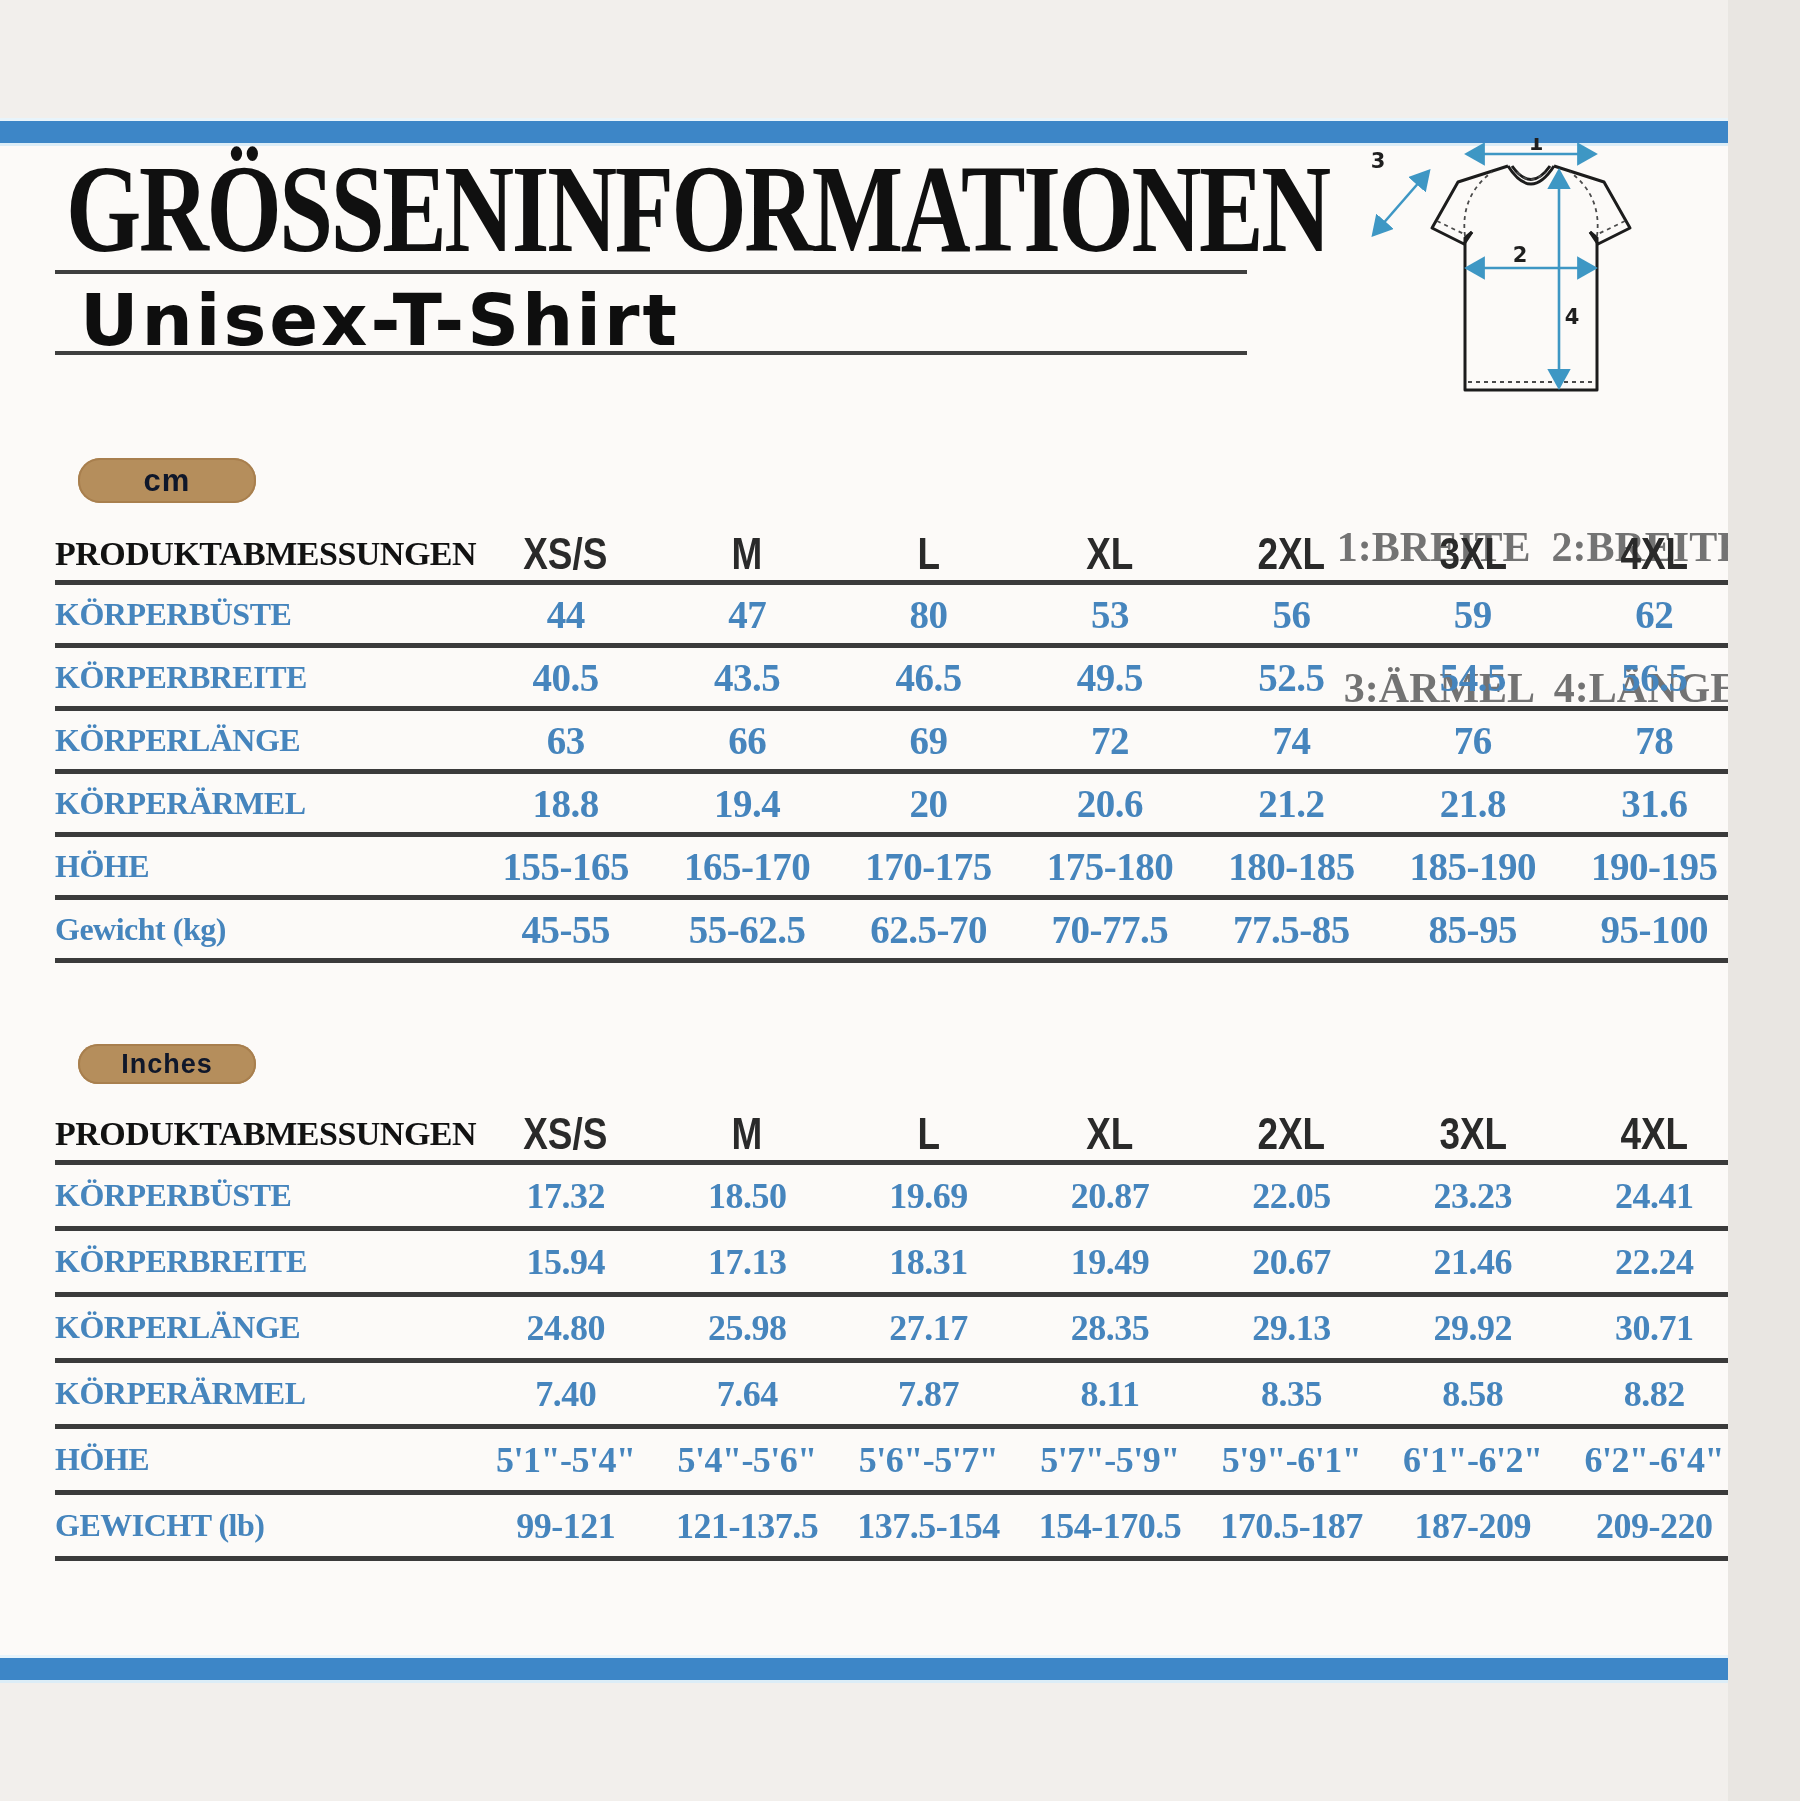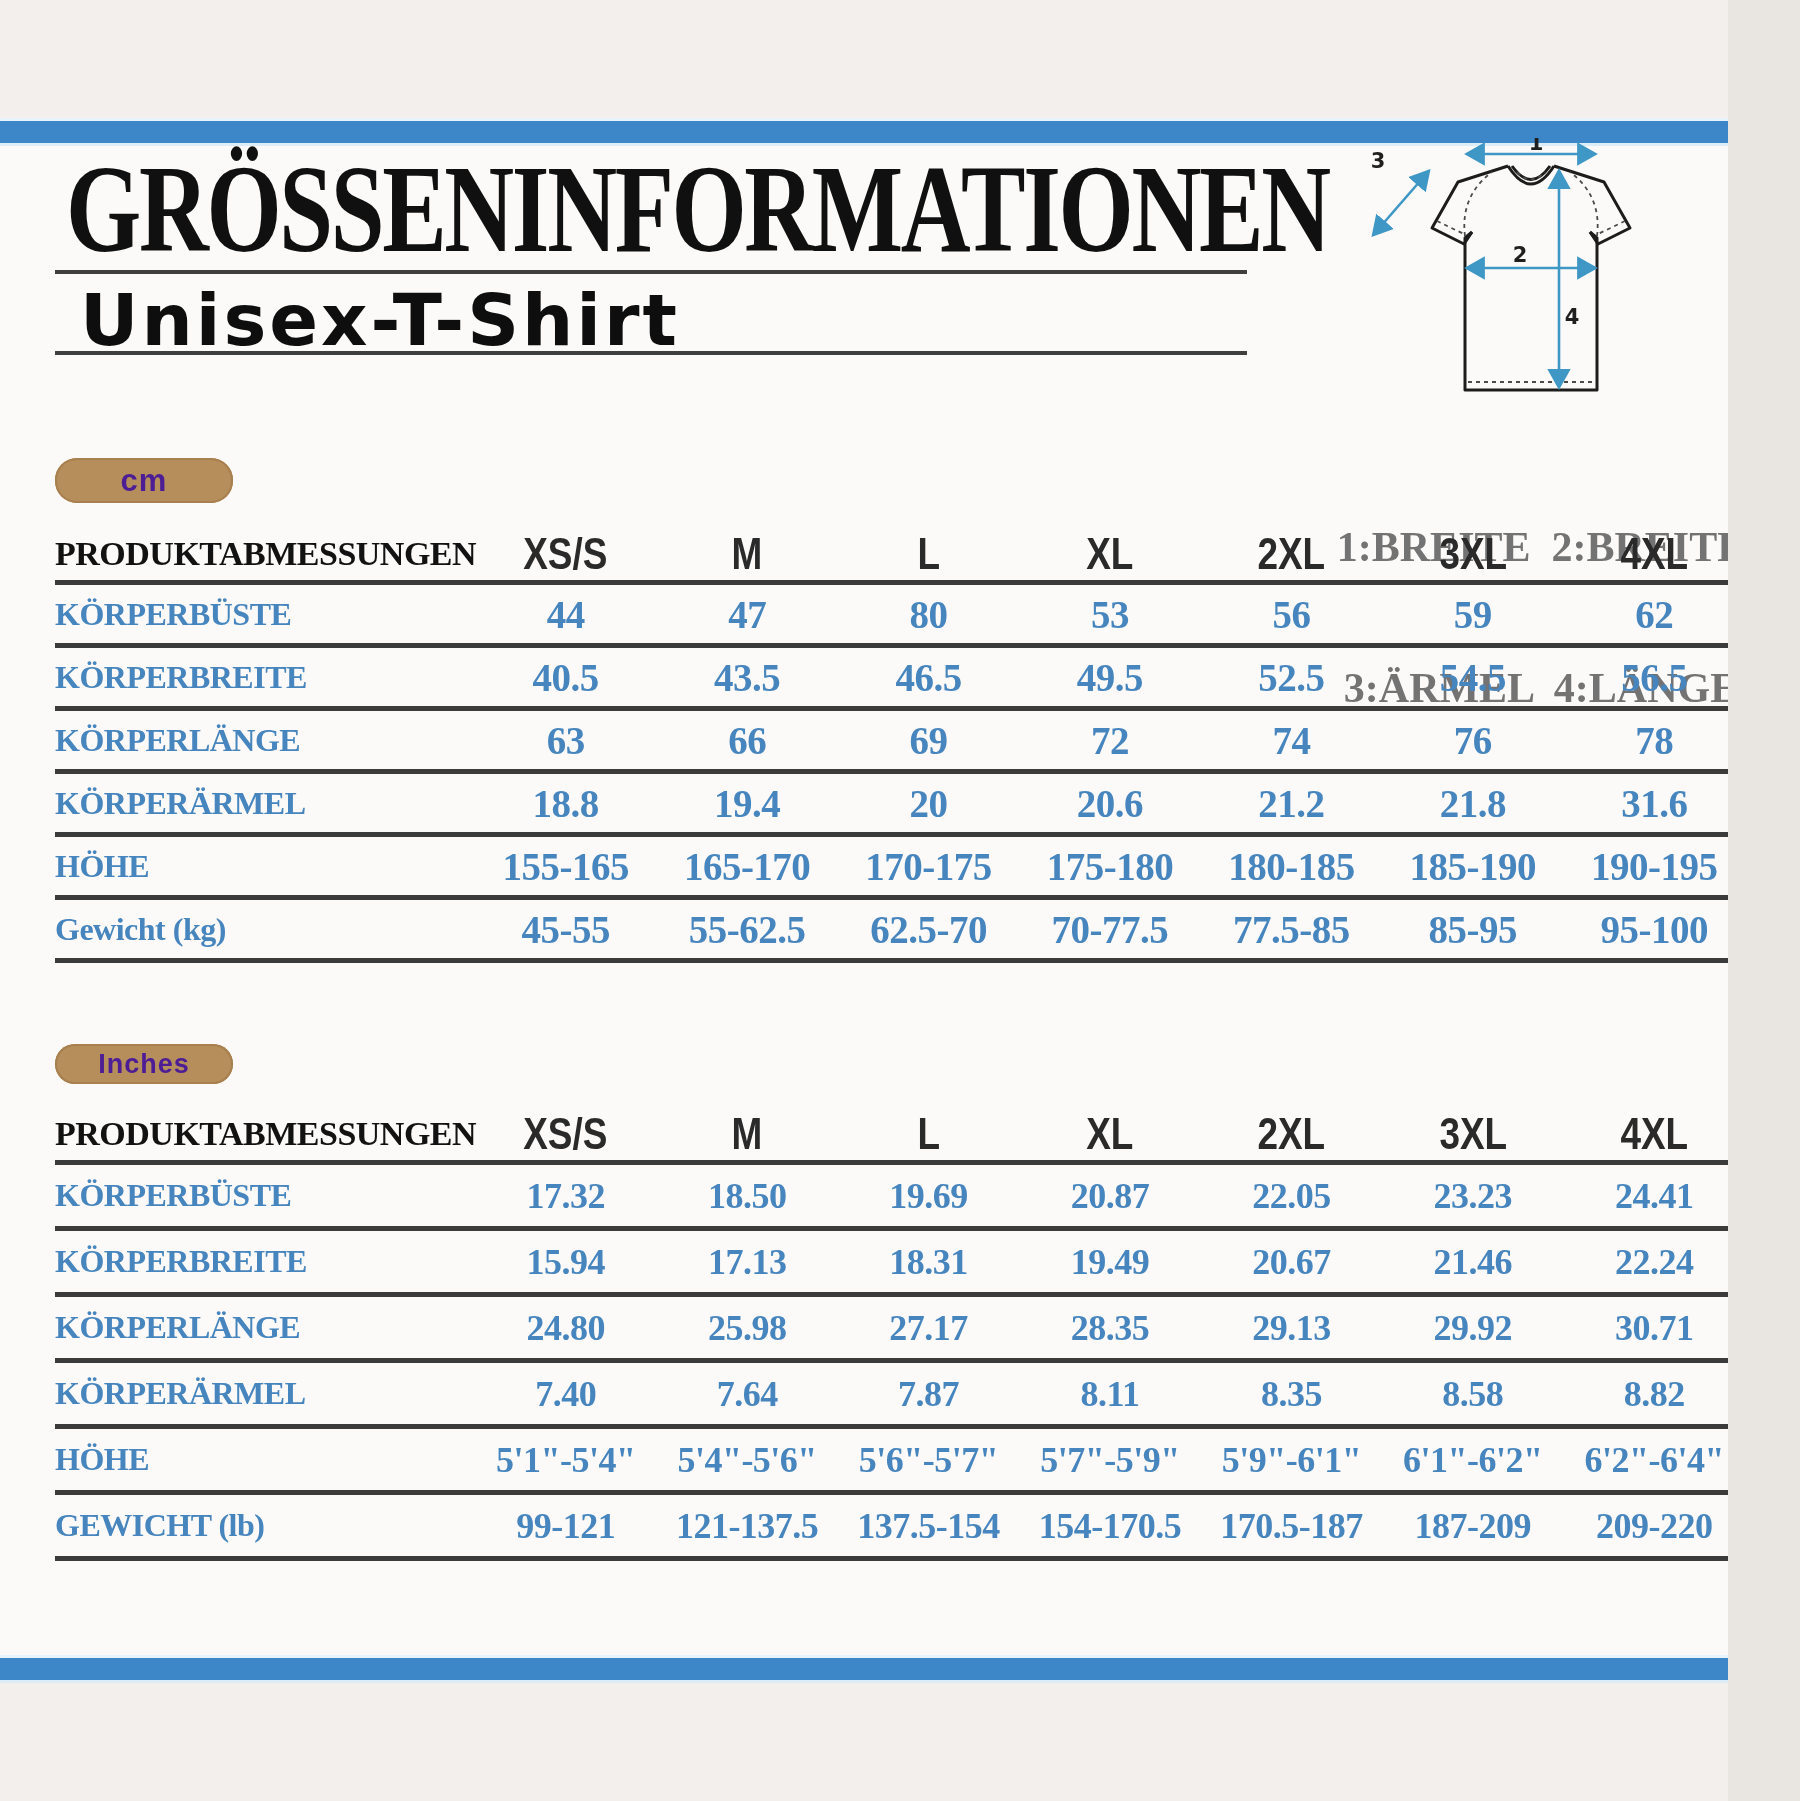--- a/index.html
+++ b/index.html
@@ -12,21 +12,21 @@
   .title{position:absolute;left:66px;top:148px;font-size:124px;font-weight:bold;color:#101010;
          line-height:1.0;letter-spacing:-3px;transform:scaleX(0.78);transform-origin:left top;white-space:nowrap;}
   .rule{position:absolute;left:55px;width:1192px;height:4px;background:#3f3f3f;}
   .subtitle{position:absolute;left:80px;top:278px;font-family:"DejaVu Sans",sans-serif;font-weight:bold;
             font-size:72px;color:#0e0e0e;letter-spacing:3px;white-space:nowrap;}
   
   #diagram{position:absolute;left:1340px;top:138px;}
   .legend{position:absolute;left:1331px;top:430px;width:420px;text-align:center;color:#737373;
           font-weight:bold;font-size:42px;line-height:1.12;white-space:pre;}
   
-  .badge{position:absolute;left:55px;border-radius:22px;background:var(--tan);color:#4c1d95;
+  .badge{position:absolute;left:78px;border-radius:22px;background:var(--tan);color:#0f172a;
          font-family:"Liberation Sans",sans-serif;font-weight:bold;display:flex;
          align-items:center;justify-content:center;box-shadow:inset 0 0 0 2px #a87f4e;}
   #badge-cm{top:458px;width:178px;height:45px;font-size:31px;letter-spacing:1px;}
   #badge-in{top:1044px;width:178px;height:40px;font-size:27px;letter-spacing:1px;}
   
   .sizetable{position:absolute;left:55px;width:1690px;}
   .trow{display:grid;grid-template-columns:420px repeat(7,1fr);align-items:center;
         border-bottom:5px solid var(--line);box-sizing:border-box;}
   .thead{height:57px;}
   .trow.body{height:63px;}

